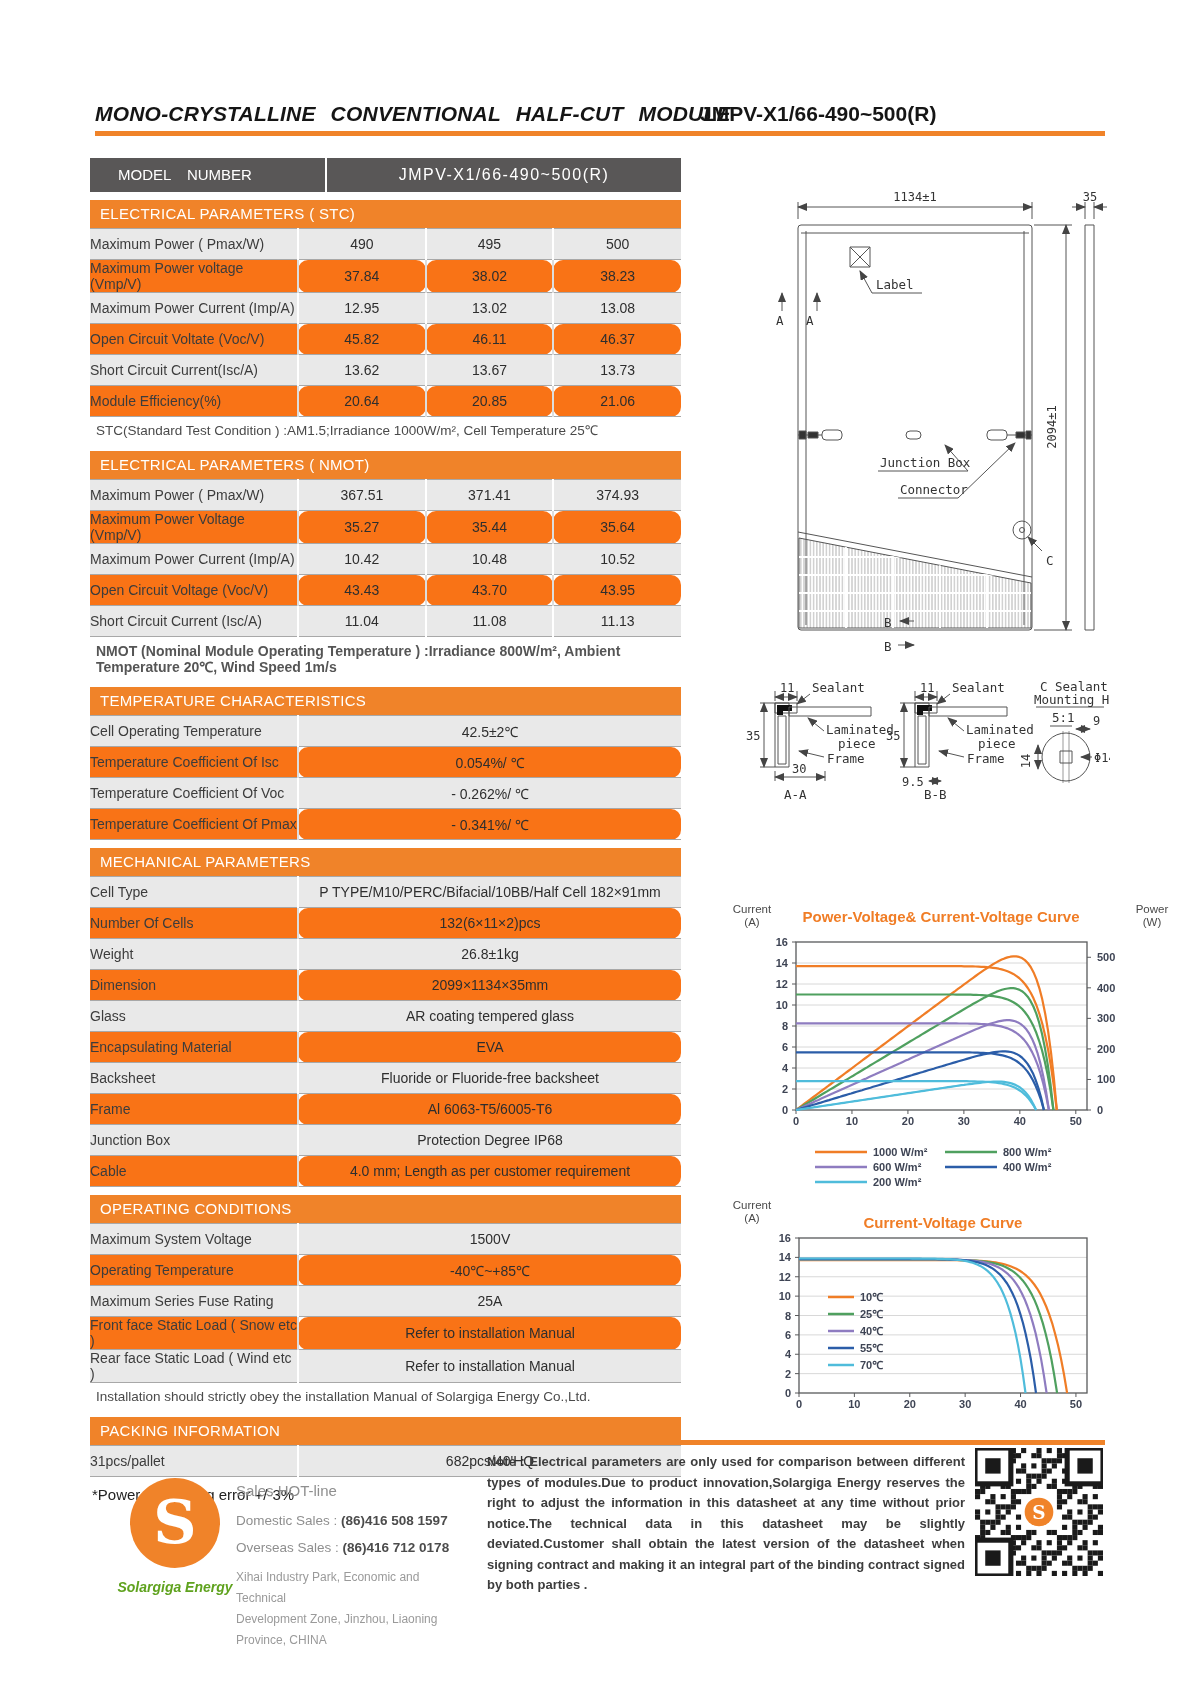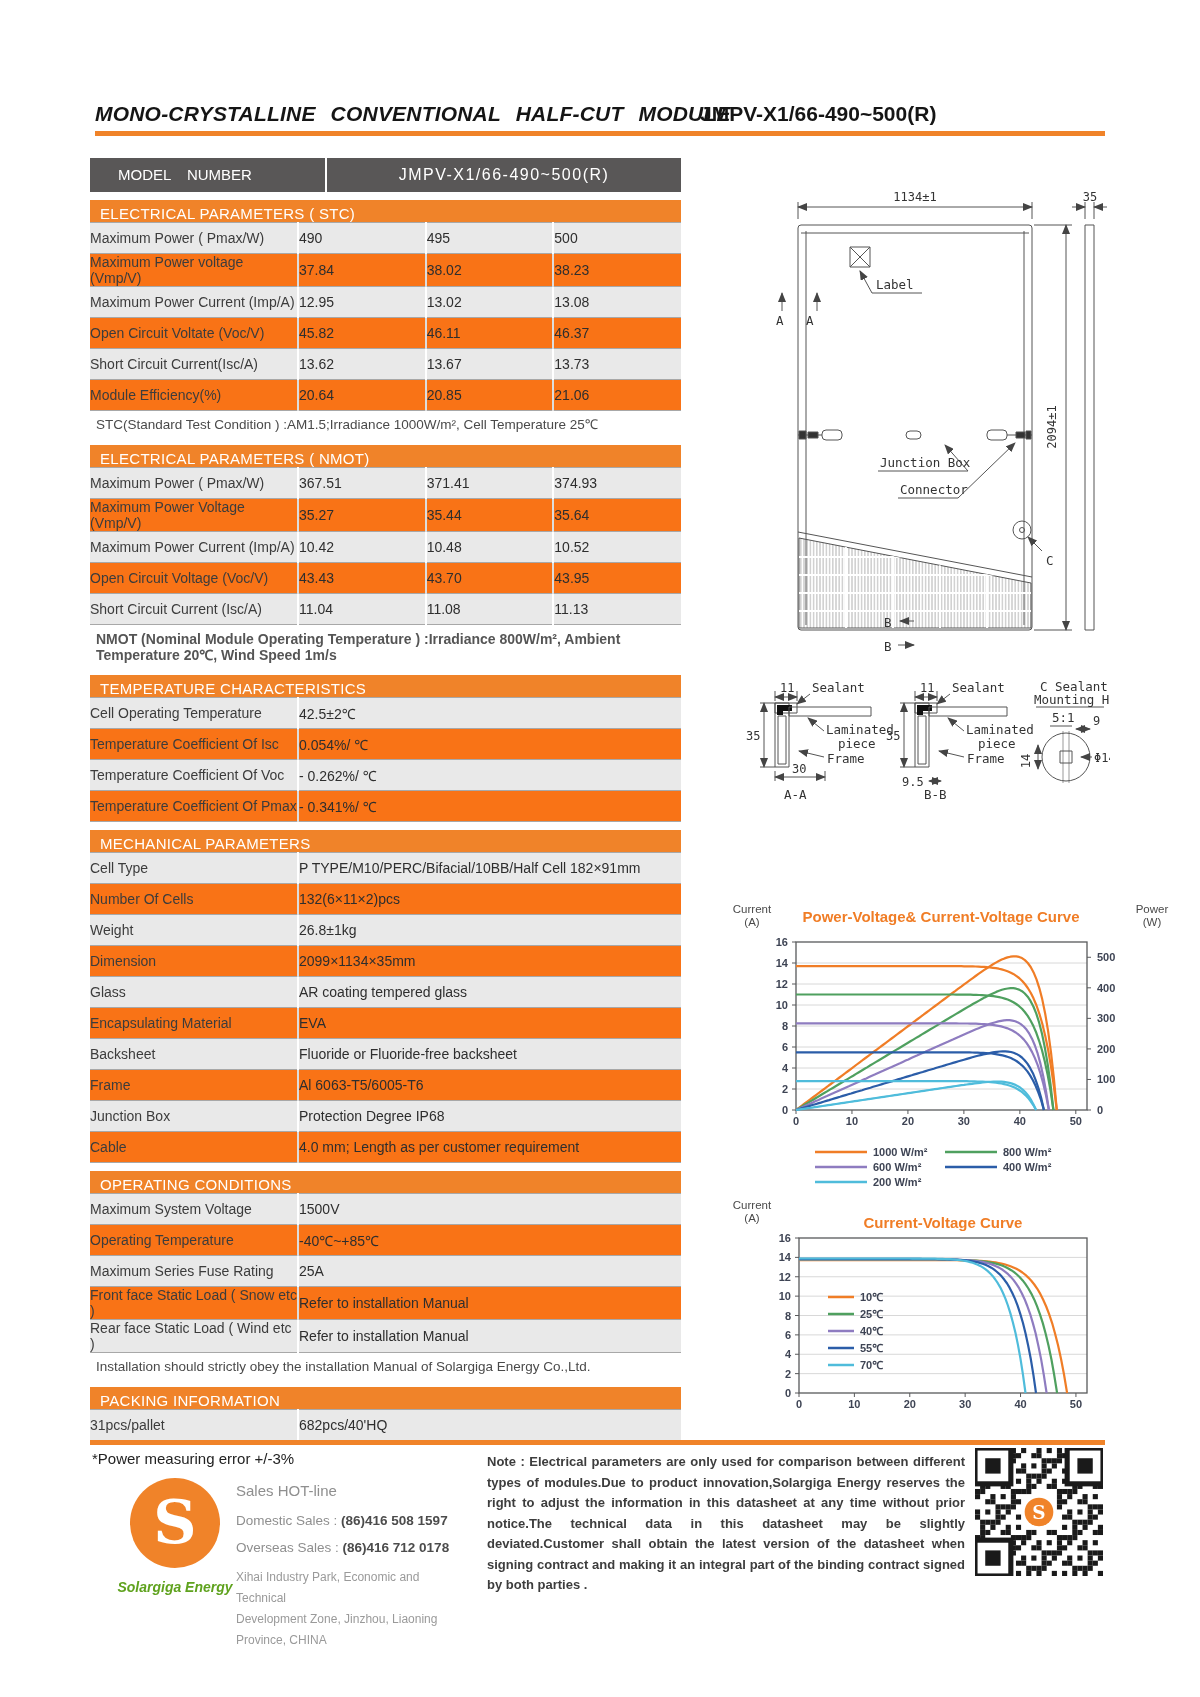--- a/index.html
+++ b/index.html
@@ -12,30 +12,30 @@
               letter-spacing:.2px;word-spacing:9px;font-style:italic;}
   .title-model{position:absolute;left:700px;top:102px;font-size:21px;font-weight:bold;color:#151515;}
   .title-rule{position:absolute;left:95px;top:131px;width:1010px;height:5px;background:#F08329;}
   .bottom-rule{position:absolute;left:90px;top:1440px;width:1015px;height:5px;background:#F08329;}
 
   
   .left-col{position:absolute;left:90px;top:158px;width:591px;}
   .model-bar{display:flex;height:34px;background:#595757;color:#fff;margin-bottom:0;}
   .model-l{width:207px;border-right:2px solid #fff;line-height:34px;padding-left:28px;font-size:15px;word-spacing:12px;}
   .model-r{flex:1;text-align:center;line-height:34px;font-size:16px;letter-spacing:1.5px;}
-  .sec-header{margin-top:8px;height:22px;line-height:28px;background:#F08329;color:#fff;
+  .sec-header{margin-top:8px;height:28px;line-height:28px;background:#F08329;color:#fff;
               font-size:15px;padding-left:10px;letter-spacing:.3px;}
   table.ptable{width:100%;border-collapse:collapse;table-layout:fixed;}
   table.ptable td{height:30px;padding:0;font-size:14px;border-bottom:1px solid #a8a8a8;}
   table.ptable tr:first-child td{border-top:1px solid #a8a8a8;}
   td.lbl{width:207px;padding-left:8px;color:#3c3c3c;}
-  td.val{text-align:left;border-left:2px solid #fff;color:#2e2e2e;}
+  td.val{text-align:center;border-left:2px solid #fff;color:#2e2e2e;}
   tr.row-odd{background:#e9e9e9;border-radius:15px;}
   tr.row-even{background:#f97316;}
-  tr.row-even td.val{border-left-color:#dddddd;}
+  tr.row-even td.val{border-left-color:#dddddd;border-radius:10px;}
   .tbl-note{font-size:13.5px;color:#4a4a4a;padding:6px 0 4px 6px;line-height:16px;}
   .tbl-note.small{font-size:14px;color:#555;font-weight:bold;}
   .power-note{font-size:15px;color:#222;padding:9px 0 0 2px;}
 
   
   .cad text{font-family:"DejaVu Sans Mono",monospace;fill:#333;font-size:12.5px;}
   .cad .dim{font-size:12px;}
   .cad line,.cad rect,.cad circle,.cad polyline,.cad polygon,.cad path{vector-effect:non-scaling-stroke;}
 
   

